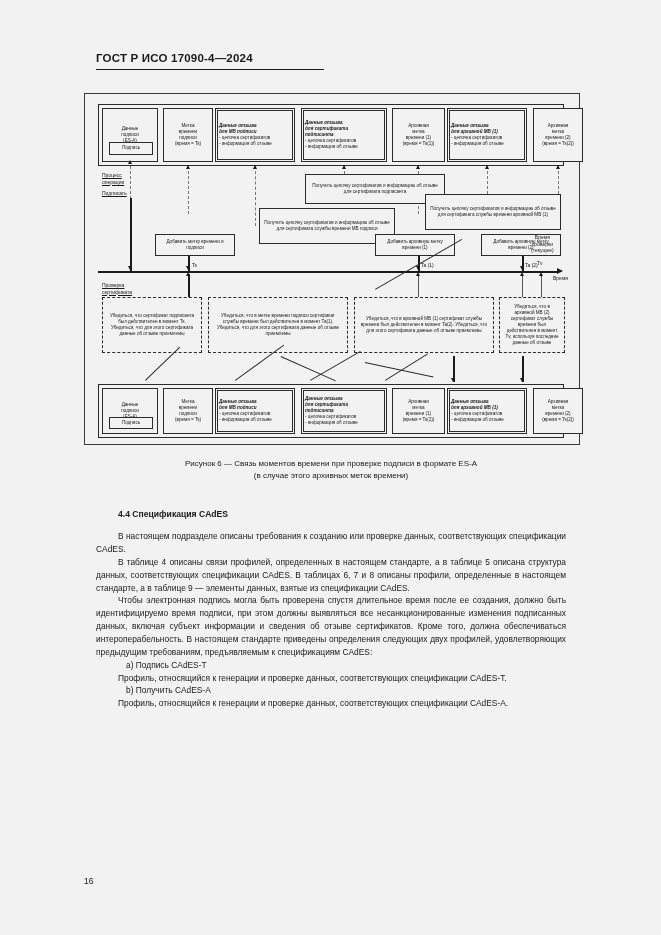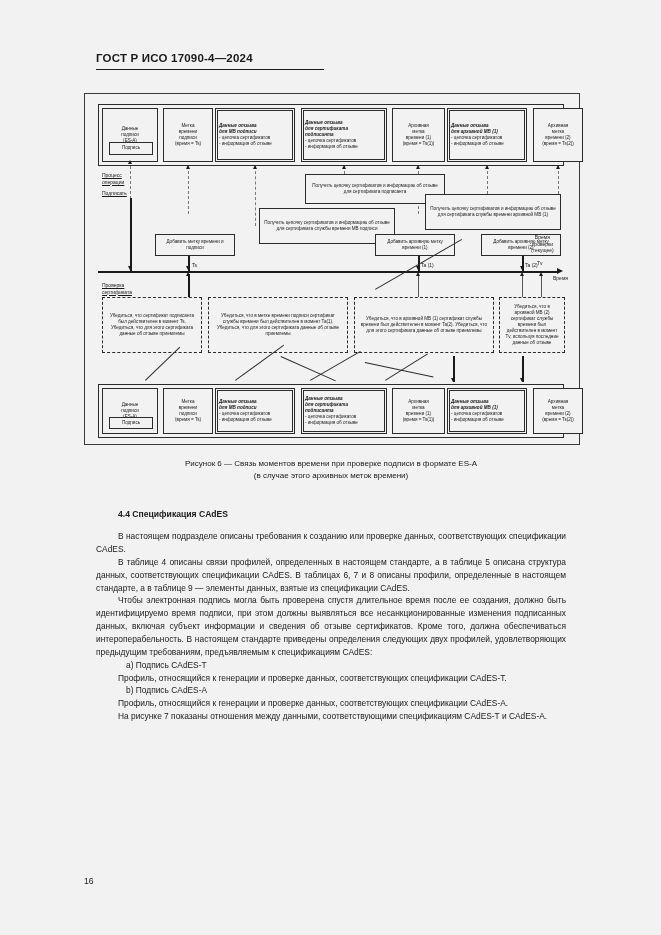--- a/index.html
+++ b/index.html
@@ -451,20 +451,19 @@
     <div>(в случае этого архивных меток времени)</div>
   </div>
 
   <div class="body">
     <h3>4.4  Спецификация CAdES</h3>
     <p>В настоящем подразделе описаны требования к созданию или проверке данных, соответствующих спецификации CAdES.</p>
     <p>В таблице 4 описаны связи профилей, определенных в настоящем стандарте, а в таблице 5 описана структура данных, соответствующих спецификации CAdES. В таблицах 6, 7 и 8 описаны профили, определенные в настоящем стандарте, а в таблице 9 — элементы данных, взятые из спецификации CAdES.</p>
     <p>Чтобы электронная подпись могла быть проверена спустя длительное время после ее создания, должно быть идентифицируемо время подписи, при этом должны выявляться все несанкционированные изменения подписанных данных, включая субъект информации и сведения об отзыве сертификатов. Кроме того, должна обеспечиваться интероперабельность. В настоящем стандарте приведены определения следующих двух профилей, удовлетворяющих предыдущим требованиям, предъявляемым к спецификациям CAdES:</p>
     <p class="ind2">a) Подпись CAdES-T</p>
     <p>Профиль, относящийся к генерации и проверке данных, соответствующих спецификации CAdES-T.</p>
-    <p class="ind2">b) Подпись CAdES-A</p>
+    <p class="ind2">b) Получить CAdES-A</p>
     <p>Профиль, относящийся к генерации и проверке данных, соответствующих спецификации CAdES-A.</p>
-    <p>На рисунке 7 показаны отношения между данными, соответствующими спецификациям CAdES-T и CAdES-A.</p>
   </div>
 
   <div class="pagenum">16</div>
 
 </div>
 
 </body></html>

